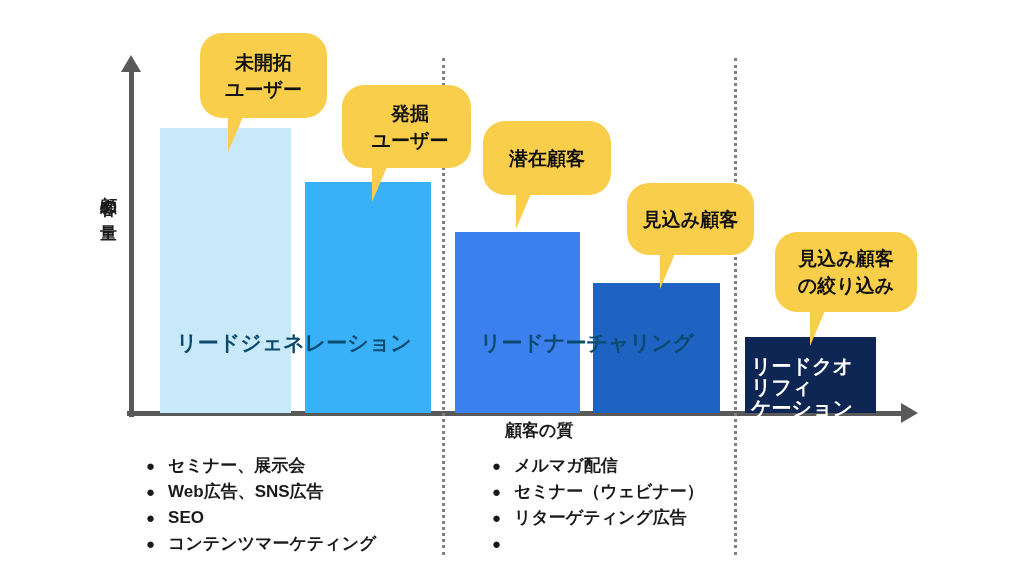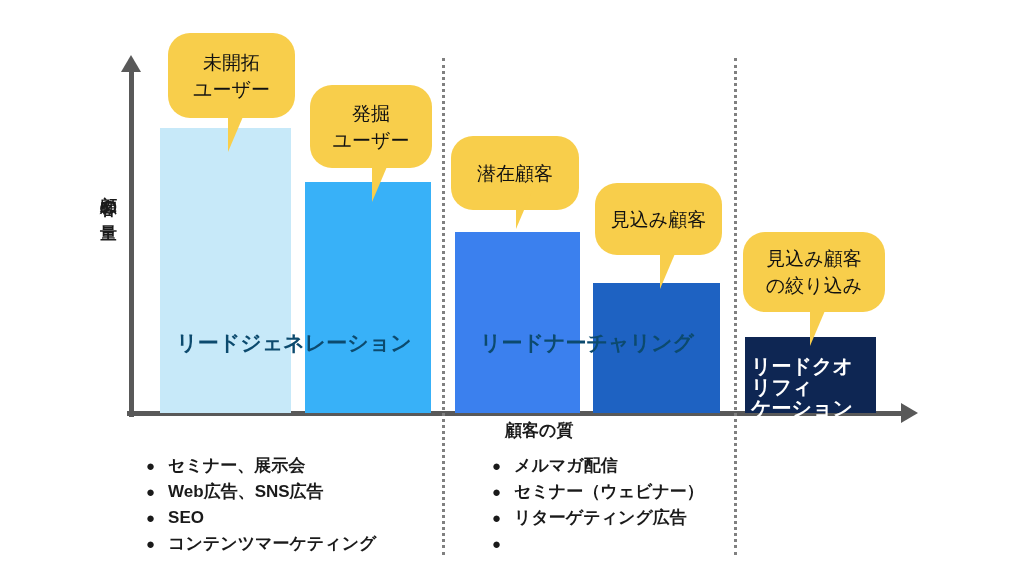--- a/index.html
+++ b/index.html
@@ -37,29 +37,29 @@
   .stage-label{position:absolute;font-size:21px;font-weight:bold;color:#0c4a6e;text-align:center;}
   .stage-label-1{left:155px;width:278px;top:329px;}
   .stage-label-2{left:452px;width:270px;top:329px;}
   .stage-label-3{position:absolute;left:751px;top:356px;width:122px;
     font-size:20px;font-weight:600;color:#ffffff;line-height:21px;}
   .stage-label-3 span{display:block;}
 
   
   .callout{position:absolute;background:#F8CE4B;border-radius:22px;
     display:flex;flex-direction:column;align-items:center;justify-content:center;
-    font-size:19px;font-weight:normal;color:#111;line-height:27px;text-align:center;}
+    font-size:19px;font-weight:bold;color:#111;line-height:27px;text-align:center;margin-left:32px;}
   .callout-line:empty{display:none;}
   .tail{position:absolute;width:0;height:0;
     border-top:40px solid #F8CE4B;border-right:17px solid transparent;}
   .callout-1{left:168px;top:33px;width:127px;height:85px;}
   .tail-1{left:228px;top:112px;}
-  .callout-2{left:310px;top:85px;width:122px;height:83px;}
+  .callout-2{left:310px;top:85px;width:122px;height:83px;padding-left:7px;}
   .tail-2{left:372px;top:162px;}
-  .callout-3{left:451px;top:136px;width:128px;height:74px;}
+  .callout-3{left:451px;top:121px;width:128px;height:74px;}
   .tail-3{left:516px;top:189px;}
   .callout-4{left:595px;top:183px;width:127px;height:72px;}
   .tail-4{left:660px;top:249px;}
   .callout-5{left:743px;top:232px;width:142px;height:80px;}
   .tail-5{left:810px;top:306px;}
 
   
   .tactic-list{position:absolute;top:456px;display:flex;flex-direction:column;gap:7px;}
   .tactic-list-1{left:146px;}
   .tactic-list-2{left:492px;}

